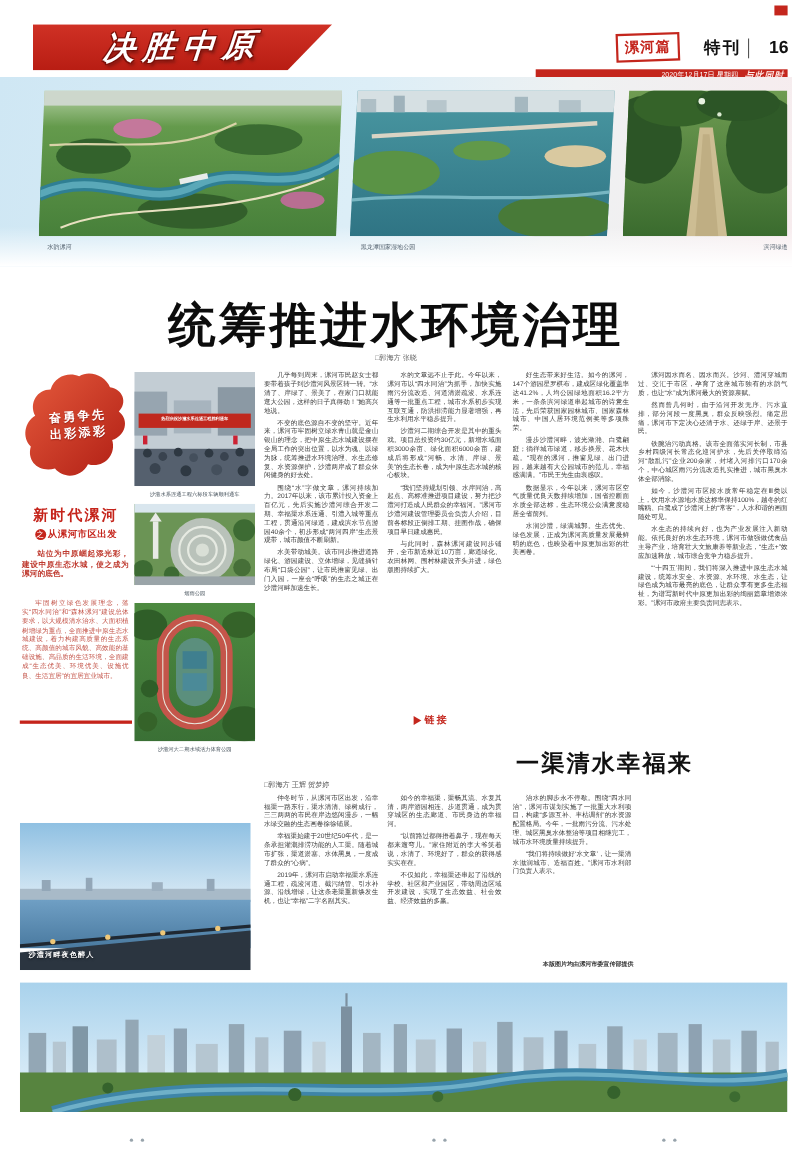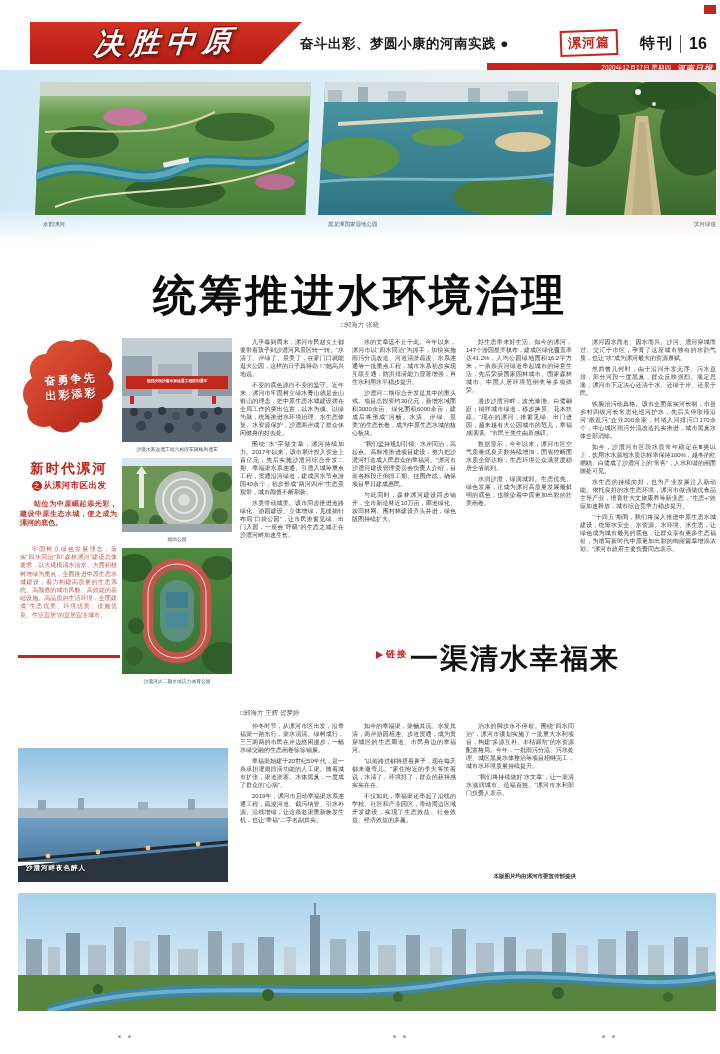--- a/index.html
+++ b/index.html
@@ -12,21 +12,21 @@
   .banner{left:30px;top:22px;width:272px;height:42px;background:linear-gradient(180deg,#d03125,#b81d13);
           clip-path:polygon(0 0,100% 0,85% 100%,0 100%);display:flex;align-items:center;justify-content:center;}
   .masthead{color:#fff;font-size:29px;font-weight:900;font-style:italic;letter-spacing:7px;
             transform:skewX(-6deg) rotate(-1.5deg);
             text-shadow:1px 1px 0 #7c0f08,-1px -1px 0 #7c0f08,1px -1px 0 #7c0f08,-1px 1px 0 #7c0f08,2px 3px 3px rgba(0,0,0,.35);}
   .series-line{left:300px;top:35px;width:260px;font-size:13.5px;font-weight:bold;color:#1c1c1c;letter-spacing:.5px;}
   .stamp{left:560px;top:30px;padding:2px 6px;border:2px solid #c4261d;color:#c4261d;background:rgba(255,255,255,.9);
          font-size:13px;font-weight:900;transform:rotate(-2deg);letter-spacing:1px;}
   .edition{left:640px;top:34px;display:flex;align-items:center;gap:6px;color:#111;}
   .edition .ed-label{font-size:15px;font-weight:bold;letter-spacing:2px;}
-  .edition .ed-no{font-size:16px;font-weight:bold;border-left:1px solid #555;padding-left:8px;}
+  .edition .ed-no{font-size:16px;font-weight:bold;border-left:1px solid #555;padding-left:18px;}
   .date-strip{left:487px;top:63px;width:229px;height:11px;background:#c4261d;display:flex;align-items:center;
               justify-content:flex-end;gap:6px;padding-right:3px;box-sizing:border-box;}
   .date-strip .dateline{color:#ffffff;font-size:6.5px;}
   .date-strip .paper{color:#ffe9e6;font-size:8px;font-weight:900;font-style:italic;letter-spacing:1px;}
 
   
   .sky{left:0;top:70px;width:720px;height:172px;
        background:linear-gradient(100deg,#cfe7f4 0%,#dceef7 45%,#eef1f2 70%,#f7ecee 100%);}
   .sky-fade{left:0;top:206px;width:720px;height:36px;background:linear-gradient(180deg,rgba(255,255,255,0),#ffffff);}
   .hero{top:82px;height:133px;overflow:hidden;}
@@ -69,21 +69,21 @@
   
   .col{text-align:justify;font-size:6px;line-height:8px;color:#3a3a3a;overflow:hidden;}
   .col p{margin:0 0 3px;text-indent:2em;}
   .a1c1{left:240px;top:338px;width:104px;height:312px;}
   .a1c2{left:352px;top:338px;width:104px;height:302px;}
   .a1c3{left:466px;top:338px;width:106px;height:336px;}
   .a1c4{left:580px;top:338px;width:136px;height:542px;}
   .link-tag{left:376px;top:648px;display:flex;align-items:center;gap:3px;}
   .link-arrow{width:0;height:0;border-top:4px solid transparent;border-bottom:4px solid transparent;border-left:7px solid #c4261d;}
   .link-label{color:#c4261d;font-size:9px;font-weight:900;letter-spacing:2px;}
-  .title2{left:410px;top:640px;width:220px;text-align:left;font-size:28px;font-weight:900;color:#101010;letter-spacing:2px;}
+  .title2{left:410px;top:680px;width:220px;text-align:right;font-size:21px;font-weight:900;color:#101010;letter-spacing:2px;}
   .byline2{left:240px;top:709px;width:150px;font-size:6.5px;color:#555;}
   .a2c1{left:240px;top:722px;width:104px;height:158px;}
   .a2c2{left:352px;top:722px;width:104px;height:158px;}
   .a2c3{left:466px;top:722px;width:108px;height:146px;}
   .credit{left:436px;top:873px;width:140px;text-align:right;font-size:5.5px;color:#333;font-weight:bold;}
 
   
   .phD{left:18px;top:748px;width:210px;height:134px;}
   .phD-cap{left:26px;top:864px;font-size:6.5px;color:#ffffff;font-weight:bold;text-shadow:0 1px 2px rgba(0,0,0,.7);letter-spacing:1px;}
   .pano{left:18px;top:893px;width:698px;height:118px;}
@@ -95,29 +95,28 @@
 </style>
 </head>
 <body>
 
 <div class="page">
 
   <div class="abs corner-red"></div>
   <div class="abs banner">
     <span class="masthead">决胜中原</span>
   </div>
-  <div class="abs series-line">奋斗出彩、梦圆小康的河南实践 ●</div>
   <div class="abs stamp">漯河篇</div>
   <div class="abs edition">
     <span class="ed-label">特刊</span>
     <span class="ed-no">16</span>
   </div>
   <div class="abs date-strip">
     <span class="dateline">2020年12月17日 星期四</span>
-    <span class="paper">河南日报</span>
+    <span class="paper">与此同时</span>
   </div>
 
   <div class="abs sky"></div>
   <div class="abs sky-fade"></div>
 
   <div class="abs hero hero1">
     <svg viewBox="0 0 276 133" preserveAspectRatio="none">
       <defs>
           <linearGradient id="g1" x1="0" y1="0" x2="0" y2="1">
         <stop offset="0" stop-color="#b9d3a8"></stop>

